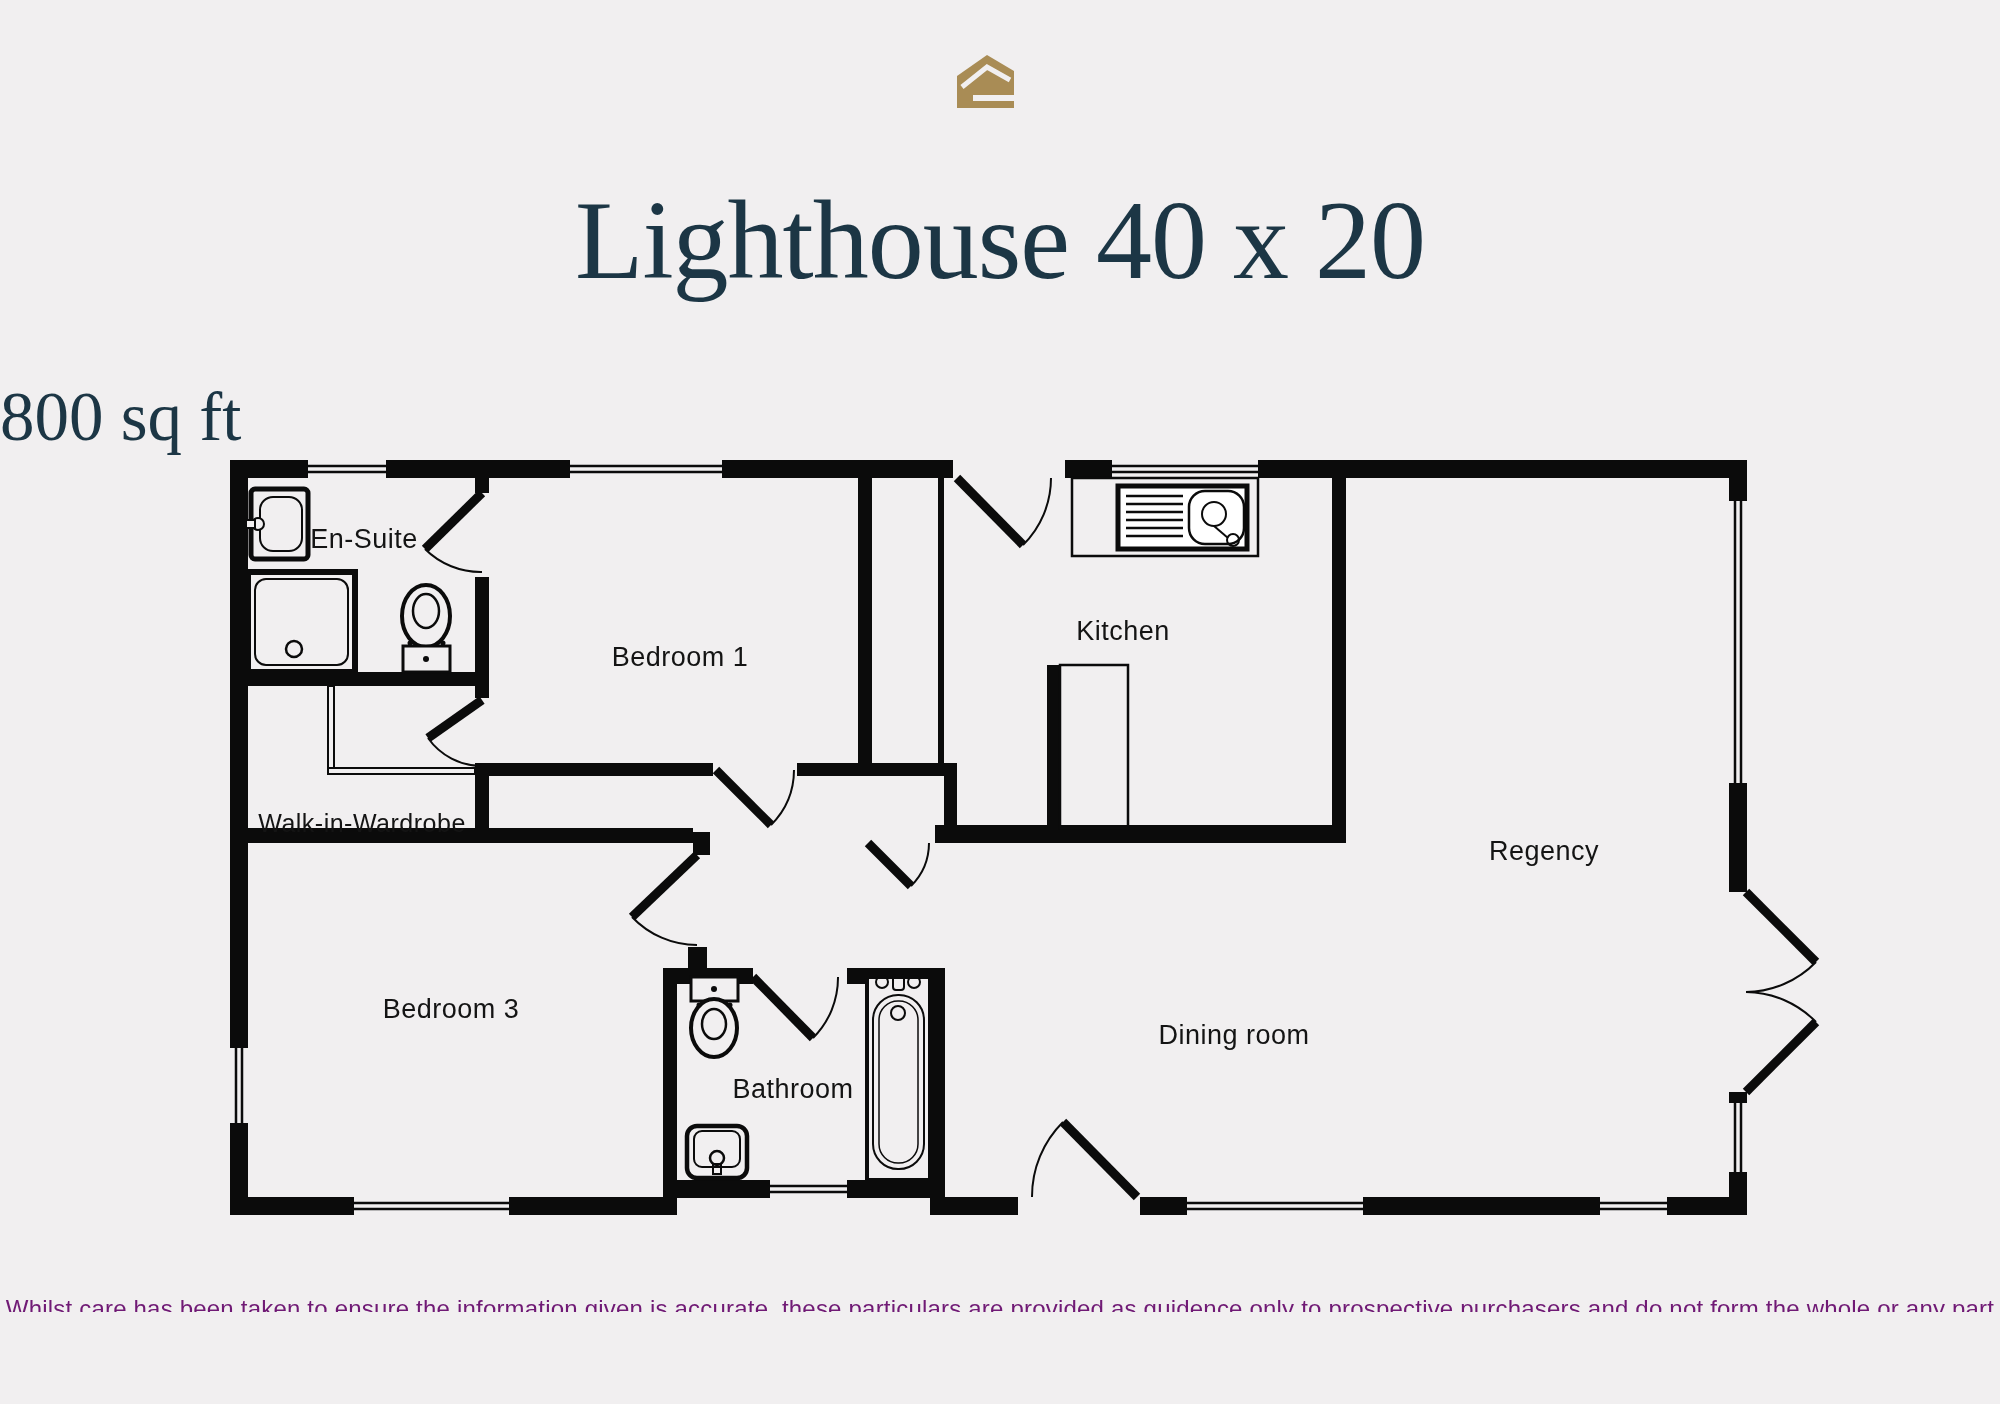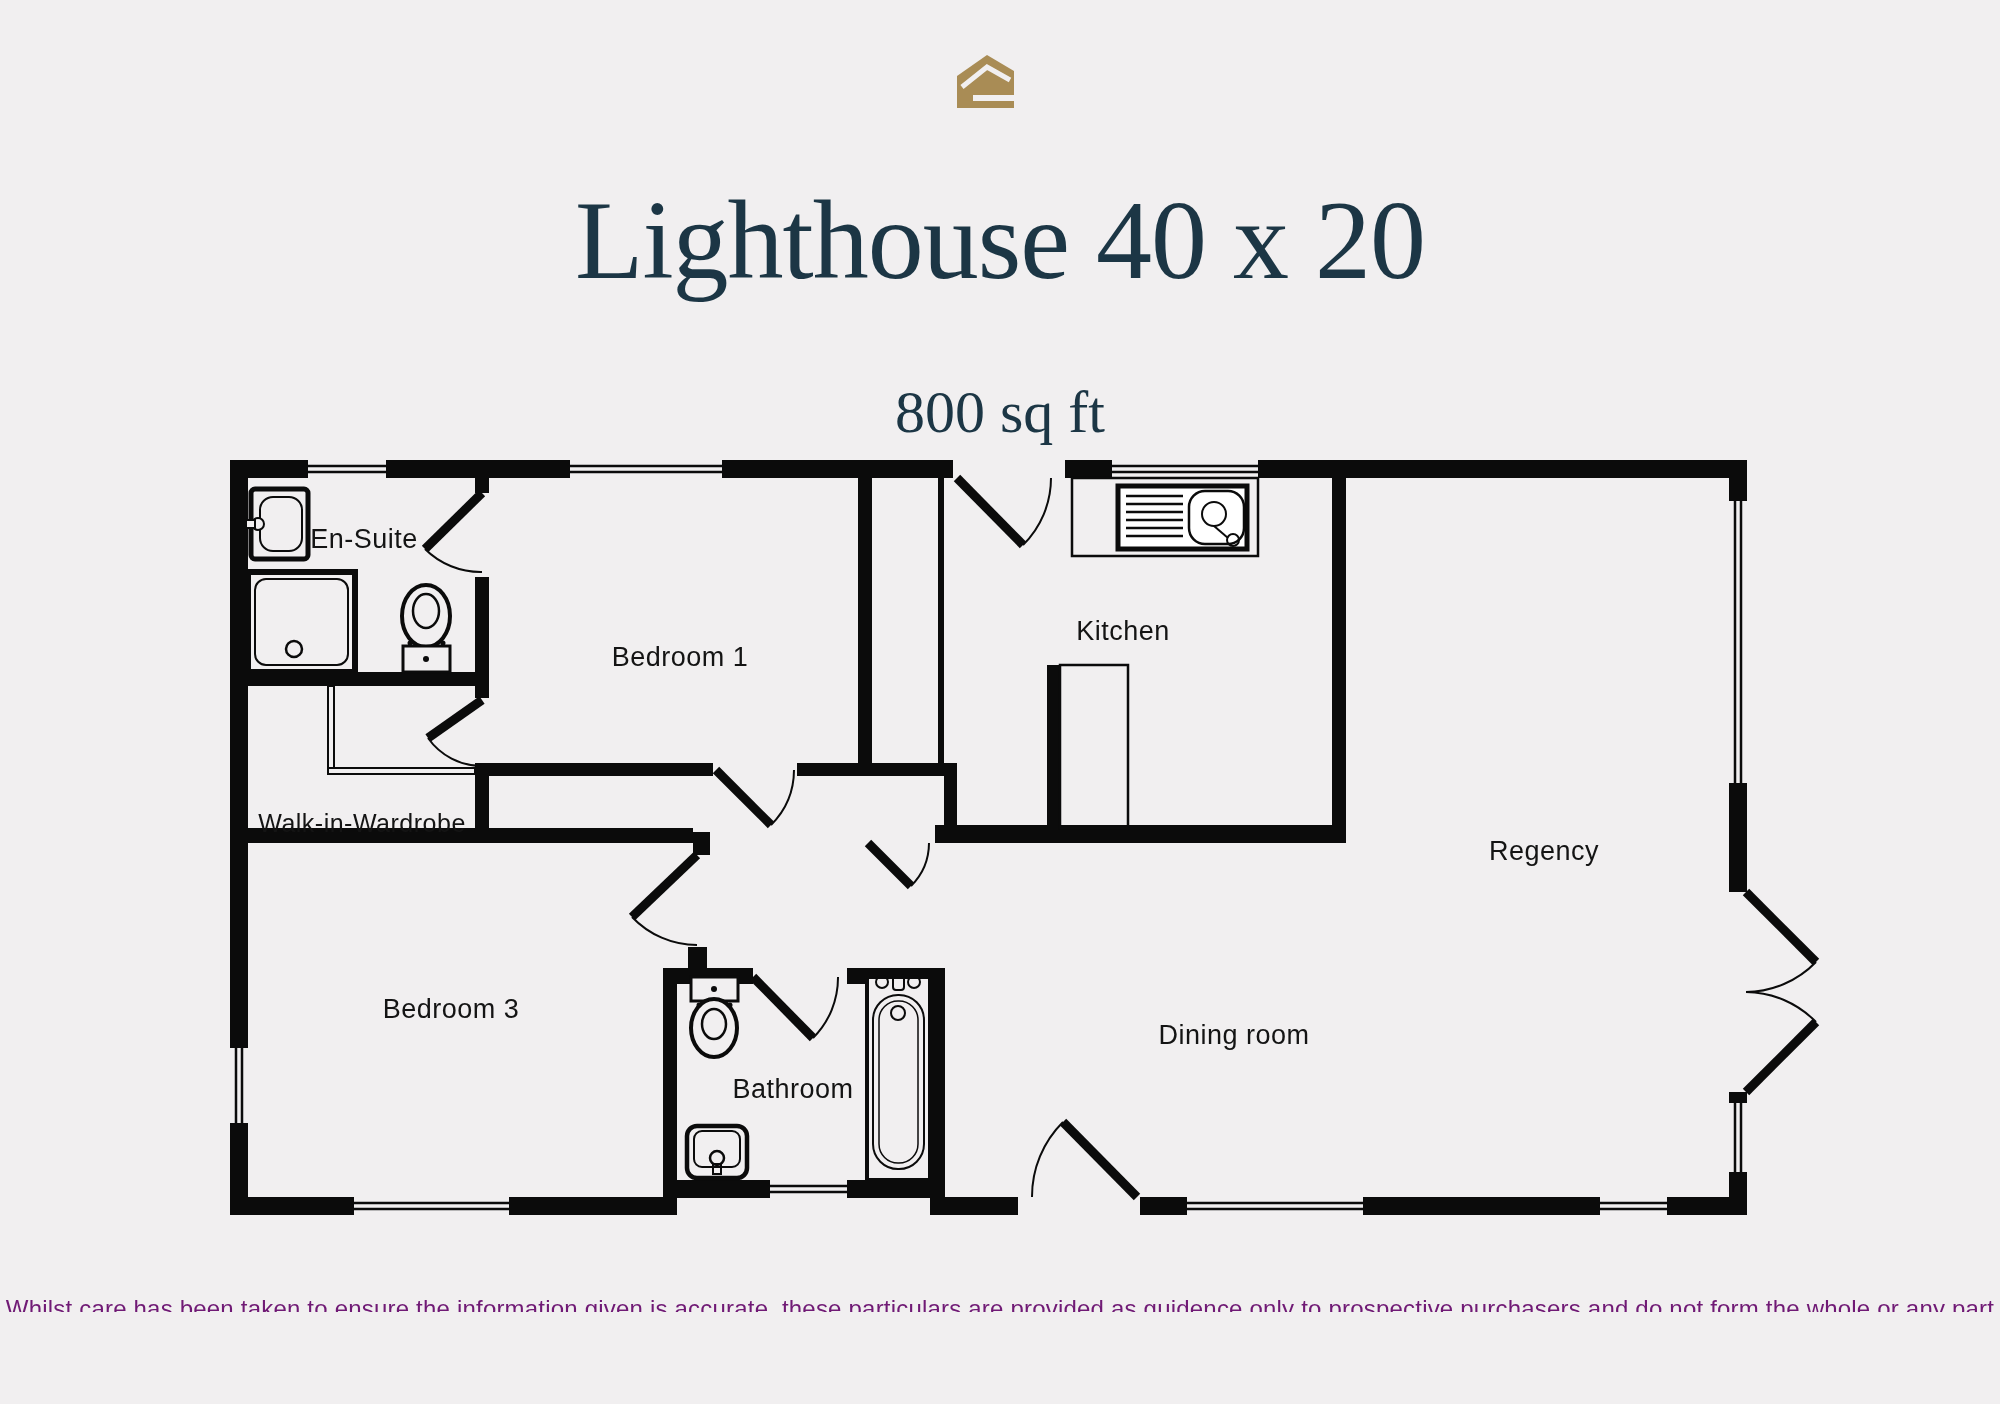--- a/index.html
+++ b/index.html
@@ -2,22 +2,22 @@
 <html><head>
 <meta charset="utf-8">
 <style>
   html,body{margin:0;padding:0;}
   body{width:2000px;height:1404px;background:#f1eff0;font-family:"Liberation Sans",sans-serif;}
   .page{position:relative;width:2000px;height:1312px;overflow:hidden;background:#f1eff0;}
   .logo{position:absolute;left:950px;top:50px;width:70px;height:65px;}
   .title{position:absolute;left:0;top:182px;width:2000px;text-align:center;
          font-family:"Liberation Serif",serif;font-size:112px;font-weight:400;
          color:#1c3645;letter-spacing:-1px;line-height:1.05;}
-  .subtitle{position:absolute;left:0;top:378px;width:2000px;text-align:center;
-         font-family:"Liberation Serif",serif;font-size:60px;color:#1c3645;}
+  .subtitle{position:absolute;left:0;top:378px;width:2000px;
+         font-family:"Liberation Serif",serif;font-size:69px;color:#1c3645;}
   .plan-svg{position:absolute;left:0;top:0;width:2000px;height:1404px;}
   .room-label{position:absolute;transform:translate(-50%,-50%);white-space:nowrap;
          font-size:27px;color:#141414;letter-spacing:0.5px;}
   .lbl-ensuite{left:364px;top:539px;}
   .lbl-bedroom1{left:680px;top:657px;}
   .lbl-kitchen{left:1123px;top:631px;}
   .lbl-wardrobe{left:362px;top:803px;font-size:25px;margin-top:20px;}
   .lbl-lounge{left:1544px;top:851px;}
   .lbl-bedroom2{left:451px;top:1009px;}
   .lbl-bathroom{left:793px;top:1089px;}

